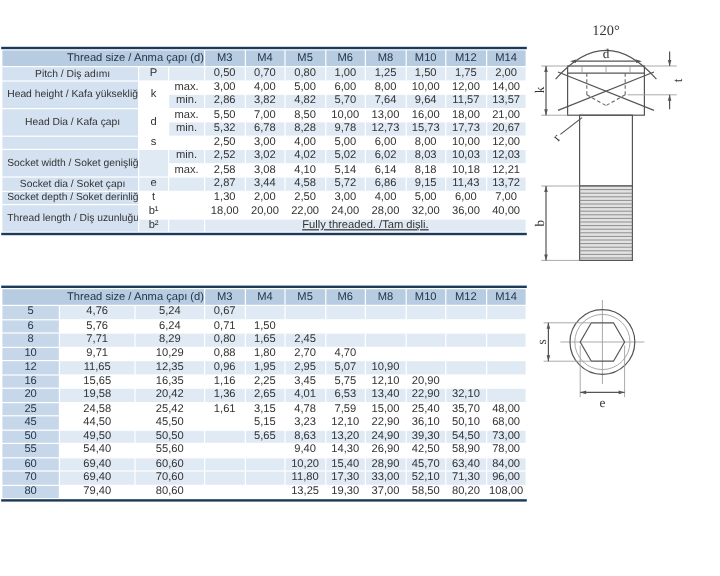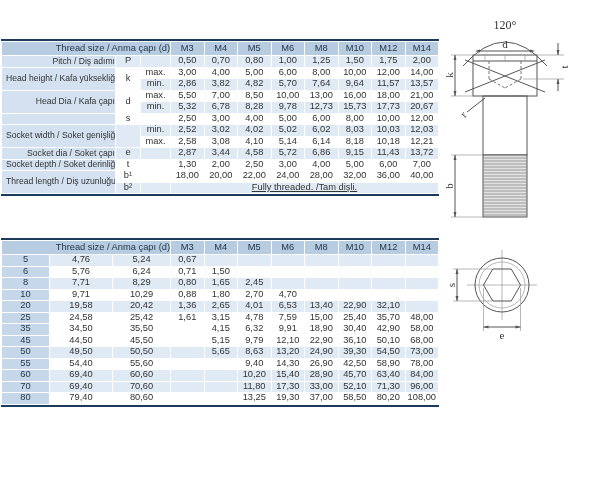--- a/index.html
+++ b/index.html
@@ -11,21 +11,21 @@
   #top-table { position:absolute; left:1px; top:39px; width:432px;
                border-top:2px solid #1b3a5c; border-bottom:2px solid #1b3a5c; }
   #bottom-table { position:absolute; left:1px; top:238px; width:432px;
                border-top:2px solid #1b3a5c; border-bottom:2px solid #1b3a5c; }
 
   td { font-size:9.3px; color:#333; text-align:center; vertical-align:middle;
        height:10.5px; line-height:1.05; padding:0; white-space:nowrap; overflow:hidden; }
 
   td.band { background:#b7cce1; color:#23364a; height:13px; }
   td.title { text-align:right; padding-left:5px; font-size:9.3px; }
-  td.label { background:#d3e1f0; text-align:right; padding-left:4px; font-size:8.6px; }
+  td.label { background:#d3e1f0; text-align:center; padding-left:4px; font-size:8.6px; }
   td.subband { background:#d9e4f1; color:#2a3a4a; }
   td.len { background:#c6d7e9; color:#26394d; }
   tr.alt td.plain { background:#e0eaf4; }
   td.plain { background:#ffffff; }
   td.note { font-size:9.3px;text-decoration:underline; }
   .lenhead { font-size:7.8px; line-height:1.0; display:block; }
 
   svg text { font-family:"Liberation Serif","DejaVu Serif",serif; fill:#333; }
   .dimline { stroke:#555; stroke-width:1; fill:none; }
   .thinline { stroke:#999; stroke-width:0.7; fill:none; }
@@ -266,20 +266,46 @@
           <td class="plain">0,88</td>
           <td class="plain">1,80</td>
           <td class="plain">2,70</td>
           <td class="plain">4,70</td>
           <td class="plain"></td>
           <td class="plain"></td>
           <td class="plain"></td>
           <td class="plain"></td>
         </tr>
         <tr class="alt">
+          <td class="len">12</td>
+          <td class="plain">11,65</td>
+          <td class="plain">12,35</td>
+          <td class="plain">0,96</td>
+          <td class="plain">1,95</td>
+          <td class="plain">2,95</td>
+          <td class="plain">5,07</td>
+          <td class="plain">10,90</td>
+          <td class="plain"></td>
+          <td class="plain"></td>
+          <td class="plain"></td>
+        </tr>
+        <tr>
+          <td class="len">16</td>
+          <td class="plain">15,65</td>
+          <td class="plain">16,35</td>
+          <td class="plain">1,16</td>
+          <td class="plain">2,25</td>
+          <td class="plain">3,45</td>
+          <td class="plain">5,75</td>
+          <td class="plain">12,10</td>
+          <td class="plain">20,90</td>
+          <td class="plain"></td>
+          <td class="plain"></td>
+        </tr>
+        <tr class="alt">
           <td class="len">20</td>
           <td class="plain">19,58</td>
           <td class="plain">20,42</td>
           <td class="plain">1,36</td>
           <td class="plain">2,65</td>
           <td class="plain">4,01</td>
           <td class="plain">6,53</td>
           <td class="plain">13,40</td>
           <td class="plain">22,90</td>
           <td class="plain">32,10</td>
@@ -292,39 +318,26 @@
           <td class="plain">1,61</td>
           <td class="plain">3,15</td>
           <td class="plain">4,78</td>
           <td class="plain">7,59</td>
           <td class="plain">15,00</td>
           <td class="plain">25,40</td>
           <td class="plain">35,70</td>
           <td class="plain">48,00</td>
         </tr>
         <tr>
-          <td class="len">35</td>
-          <td class="plain">34,50</td>
-          <td class="plain">35,50</td>
-          <td class="plain"></td>
-          <td class="plain">4,15</td>
-          <td class="plain">6,32</td>
-          <td class="plain">9,91</td>
-          <td class="plain">18,90</td>
-          <td class="plain">30,40</td>
-          <td class="plain">42,90</td>
-          <td class="plain">58,00</td>
-        </tr>
-        <tr>
           <td class="len">45</td>
           <td class="plain">44,50</td>
           <td class="plain">45,50</td>
           <td class="plain"></td>
           <td class="plain">5,15</td>
-          <td class="plain">9,79</td>
+          <td class="plain">3,23</td>
           <td class="plain">12,10</td>
           <td class="plain">22,90</td>
           <td class="plain">36,10</td>
           <td class="plain">50,10</td>
           <td class="plain">68,00</td>
         </tr>
         <tr class="alt">
           <td class="len">50</td>
           <td class="plain">49,50</td>
           <td class="plain">50,50</td>

